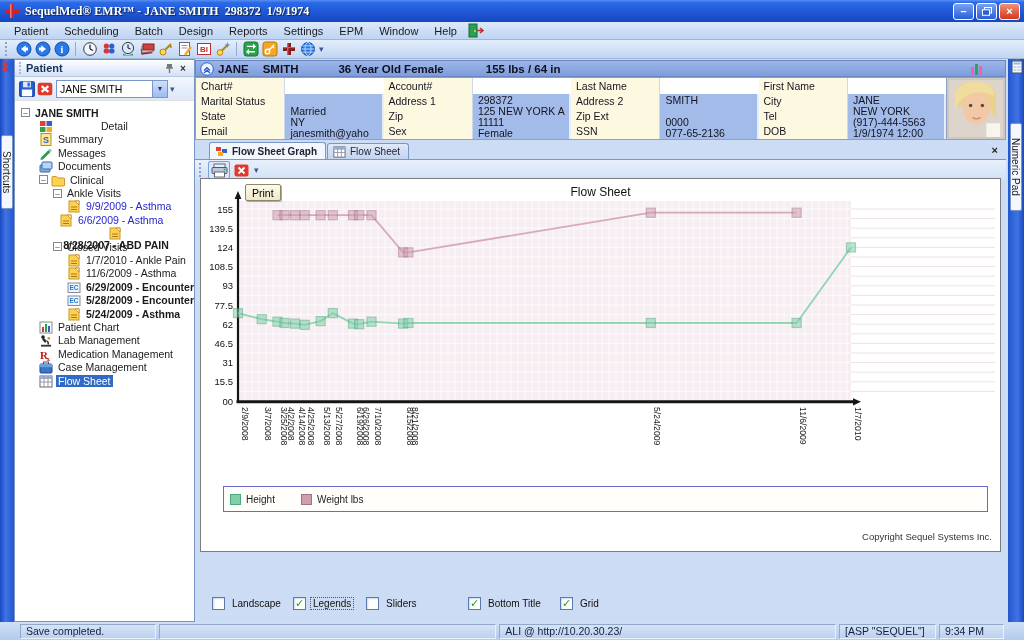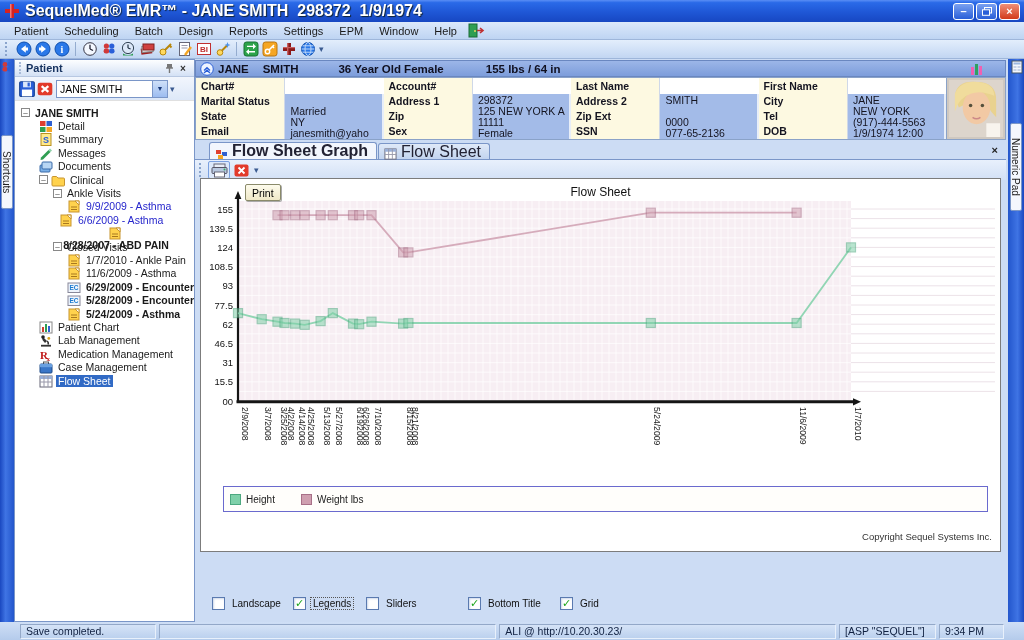--- a/index.html
+++ b/index.html
@@ -4,21 +4,21 @@
 <style>
   * { margin:0; padding:0; box-sizing:border-box; }
   html,body { width:1024px; height:640px; overflow:hidden; }
   body { font-family:"Liberation Sans","DejaVu Sans",sans-serif; font-size:11px; background:#ccdcf4; position:relative; }
 
   
   #titlebar { position:absolute; left:0; top:0; width:1024px; height:22px;
     background:linear-gradient(180deg,#5a8ef5 0%,#2a6ae8 12%,#1f57d6 55%,#1747c2 100%);
     display:flex; align-items:center; padding:0 4px; }
   #titlebar .app-icon { width:16px; height:16px; margin-right:5px; flex:0 0 auto; }
-  #titlebar .title { color:#fff; font-weight:bold; font-size:16px; text-shadow:1px 1px 1px #123; white-space:pre; flex:1; }
+  #titlebar .title { color:#fff; font-weight:bold; font-size:12px; text-shadow:1px 1px 1px #123; white-space:pre; flex:1;font-family:Liberation Serif, serif; }
   .winbtn { width:21px; height:17px; margin-left:2px; border:1px solid #fff; border-radius:3px;
     display:flex; align-items:center; justify-content:center; color:#fff; font-size:11px; font-weight:bold;
     background:linear-gradient(180deg,#7aa0f0,#2a5fd8); }
   .winbtn.close { background:linear-gradient(180deg,#f09078,#d23a1a); }
 
   
   #menubar { position:absolute; left:0; top:22px; width:1024px; height:18px;
     background:linear-gradient(180deg,#dce9fb,#bed4f2); border-bottom:1px solid #9eb6da;
     display:flex; align-items:center; padding-left:6px; }
   .menu-item { padding:0 8px; color:#1a1a1a; cursor:default; }
@@ -73,28 +73,28 @@
   #patient-bar b { font-size:11.5px; color:#101020; }
   #patient-bar .gap1 { width:14px; } #patient-bar .gap2 { width:40px; } #patient-bar .gap3 { width:42px; }
   #patient-bar .pb-chart-icon { position:absolute; right:22px; top:2px; width:13px; height:13px; }
 
   #details { position:absolute; left:0; top:18px; width:811px; height:63px; display:flex; background:#fff; border:1px solid #8aa2c8; }
   .dgroup { display:flex; flex:1; }
   .dcol { display:flex; flex-direction:column; }
   .dcol.lbl { flex:0.92; background:#fdf9e1; border-right:1px solid #cfd8e8; }
   .dcol.val { flex:1; background:#a3bbe8; border-right:2px solid #e8eef8;margin-top:16px; }
   .dcell { flex:1; display:flex; align-items:center; padding-left:5px; font-size:10.5px; color:#141420; overflow:hidden; }
-  .dcol.lbl .dcell { font-weight:bold; }
+  .dcol.lbl .dcell { font-weight:normal; }
   #photo { flex:0 0 59px; background:#cfc5bd; border-left:1px solid #8aa2c8; }
   #photo svg { width:100%; height:100%; }
 
   
   #tabrow { position:absolute; left:0; top:84px; width:811px; height:17px; border-bottom:1px solid #7a96c8; display:flex; align-items:flex-end; padding-left:14px; }
   .tab { height:16px; display:flex; align-items:center; padding:0 8px 0 5px; border:1px solid #7a96c8; border-bottom:none;
-    border-radius:3px 3px 0 0; background:linear-gradient(180deg,#dfe9f8,#c2d4ef); margin-right:1px; font-size:16px; color:#223; }
+    border-radius:3px 3px 0 0; background:linear-gradient(180deg,#dfe9f8,#c2d4ef); margin-right:1px; font-size:10px; color:#223; }
   .tab.active { background:#f2f6fd; font-weight:bold; height:17px; }
   .tab .tico { width:13px; height:11px; margin-right:4px; }
   #tab-close { position:absolute; right:8px; bottom:3px; font-size:11px; font-weight:bold; color:#222; }
 
   
   #minibar { position:absolute; left:0; top:101px; width:811px; height:20px; background:linear-gradient(180deg,#e8f0fc,#d2e0f5); display:flex; align-items:center; padding-left:3px; }
   .mbtn { width:22px; height:18px; display:flex; align-items:center; justify-content:center; border:1px solid transparent; }
   .mbtn.hover { border:1px solid #7aa0e0; background:#dce8fa; border-radius:2px; }
 
   
@@ -315,21 +315,21 @@
       <span class="combo-text">JANE SMITH</span>
       <span class="combo-arrow">▼</span>
     </span>
     <span class="tb-more">▾</span>
   </div>
   <div id="tree">
       <div class="trow" style="padding-left: 6px;">
         <span class="exp">–</span>
         <span class="tlabel bold">JANE SMITH</span>
       </div>
-      <div class="trow" style="padding-left: 24px;">
+      <div class="trow" style="padding-left: 24px; gap: 43px;">
         <span class="ticon"><svg viewBox="0 0 14 13">
             <rect x="1" y="1" width="5.5" height="5" fill="#e04030"></rect>
             <rect x="7.5" y="1" width="5.5" height="5" fill="#3060d0"></rect>
             <rect x="1" y="7" width="5.5" height="5" fill="#30a050"></rect>
             <rect x="7.5" y="7" width="5.5" height="5" fill="#f5a623"></rect>
           </svg></span>
         <span class="tlabel">Detail</span>
       </div>
       <div class="trow" style="padding-left: 24px;">
         <span class="ticon"><svg viewBox="0 0 14 13">

